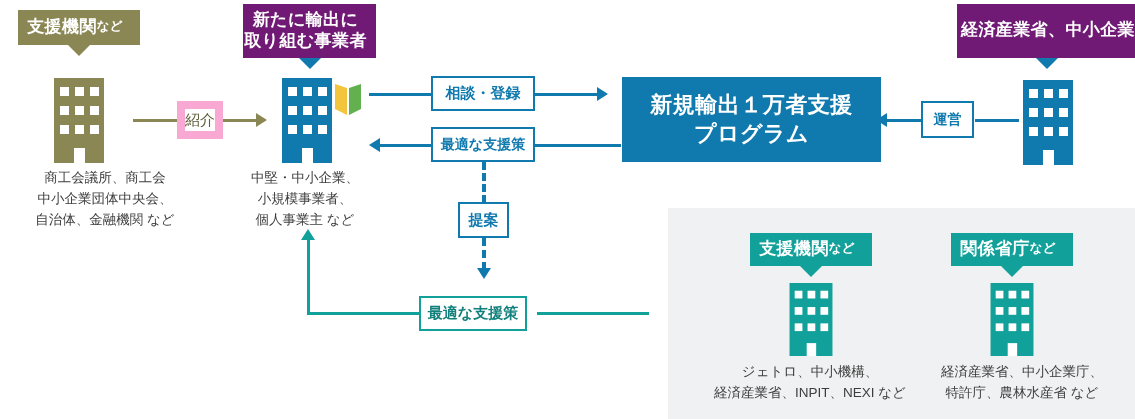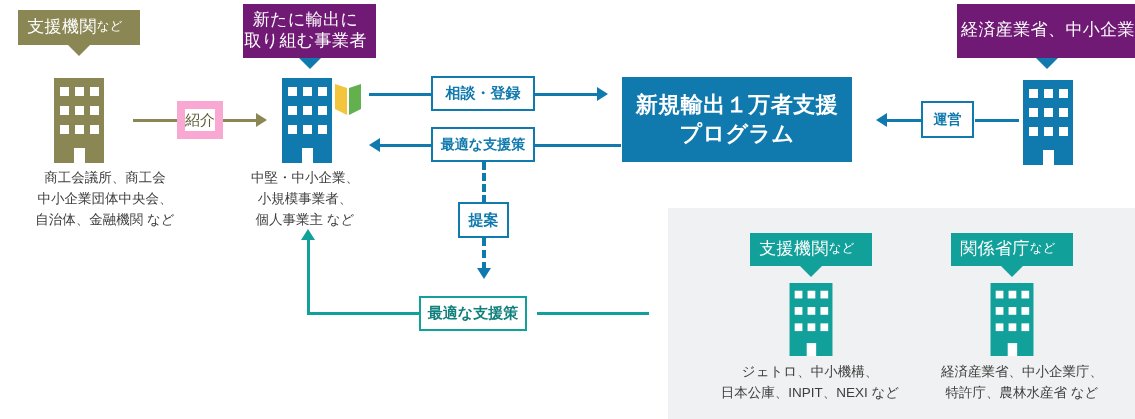--- a/index.html
+++ b/index.html
@@ -17,21 +17,21 @@
 
   
   .callout{
     position:absolute;
     color:#ffffff;
     text-align:left;
     line-height:1.22;
     padding:5px 12px 6px 4px;
     box-sizing:border-box;
     white-space:nowrap;
-    font-weight:normal;
+    font-weight:bold;
   }
   .callout .big{font-size:17px;letter-spacing:.4px;}
   .callout .sm{font-size:12.5px;letter-spacing:.2px;}
   .callout .tail{
     position:absolute;
     left:50%;
     bottom:-11px;
     margin-left:-11px;
     width:0;height:0;
     border-left:11px solid transparent;
@@ -218,21 +218,21 @@
   <div class="arw arw-d-blue" style="left:477px;top:268px;"></div>
 
   <div class="lbox teal" style="left:419px;top:296px;width:108px;height:35px;font-size:15px;">
     <span>最適な支援策</span>
   </div>
   <div class="ln h-teal" style="left:537px;top:312px;width:112px;"></div>
   <div class="ln h-teal" style="left:307px;top:312px;width:126px;"></div>
   <div class="ln v-teal" style="left:307px;top:240px;height:75px;"></div>
   <div class="arw arw-u-teal" style="left:301px;top:229px;"></div>
 
-  <div class="program" style="left:622px;top:77px;width:230px;height:85px;">
+  <div class="program" style="left:622px;top:77px;width:259px;height:85px;">
     <span>新規輸出１万者支援</span>
     <span>プログラム</span>
   </div>
 
   <div class="callout c-blue" style="left:957px;top:4px;width:190px;height:54px;display:flex;flex-direction:column;align-items:center;justify-content:center;">
     <span class="big">経済産業省、中小企業</span>
     <span class="tail" style="left:90px;margin-left:-11px;"></span>
   </div>
 
   <div class="bldg" style="left:1017px;top:80px;">
@@ -275,21 +275,21 @@
       <rect x="27" y="28" width="9" height="9" fill="#ffffff"></rect>
       <rect x="42" y="28" width="9" height="9" fill="#ffffff"></rect>
       <rect x="12" y="47" width="9" height="9" fill="#ffffff"></rect>
       <rect x="27" y="47" width="9" height="9" fill="#ffffff"></rect>
       <rect x="42" y="47" width="9" height="9" fill="#ffffff"></rect>
     </svg>
   </div>
 
   <div class="cap" style="left:690px;top:362px;width:240px;">
     <div>ジェトロ、中小機構、</div>
-    <div>日本公庫、INPIT、NEXI など</div>
+    <div>経済産業省、INPIT、NEXI など</div>
   </div>
 
   <div class="callout c-teal" style="left:951px;top:233px;width:122px;height:33px;display:flex;align-items:center;justify-content:center;">
     <span class="big">関係省庁</span>
       <span class="sm">など</span>
     <span class="tail"></span>
   </div>
 
   <div class="bldg" style="left:984px;top:283px;">
     <svg width="56" height="73" viewBox="0 0 62 85">

